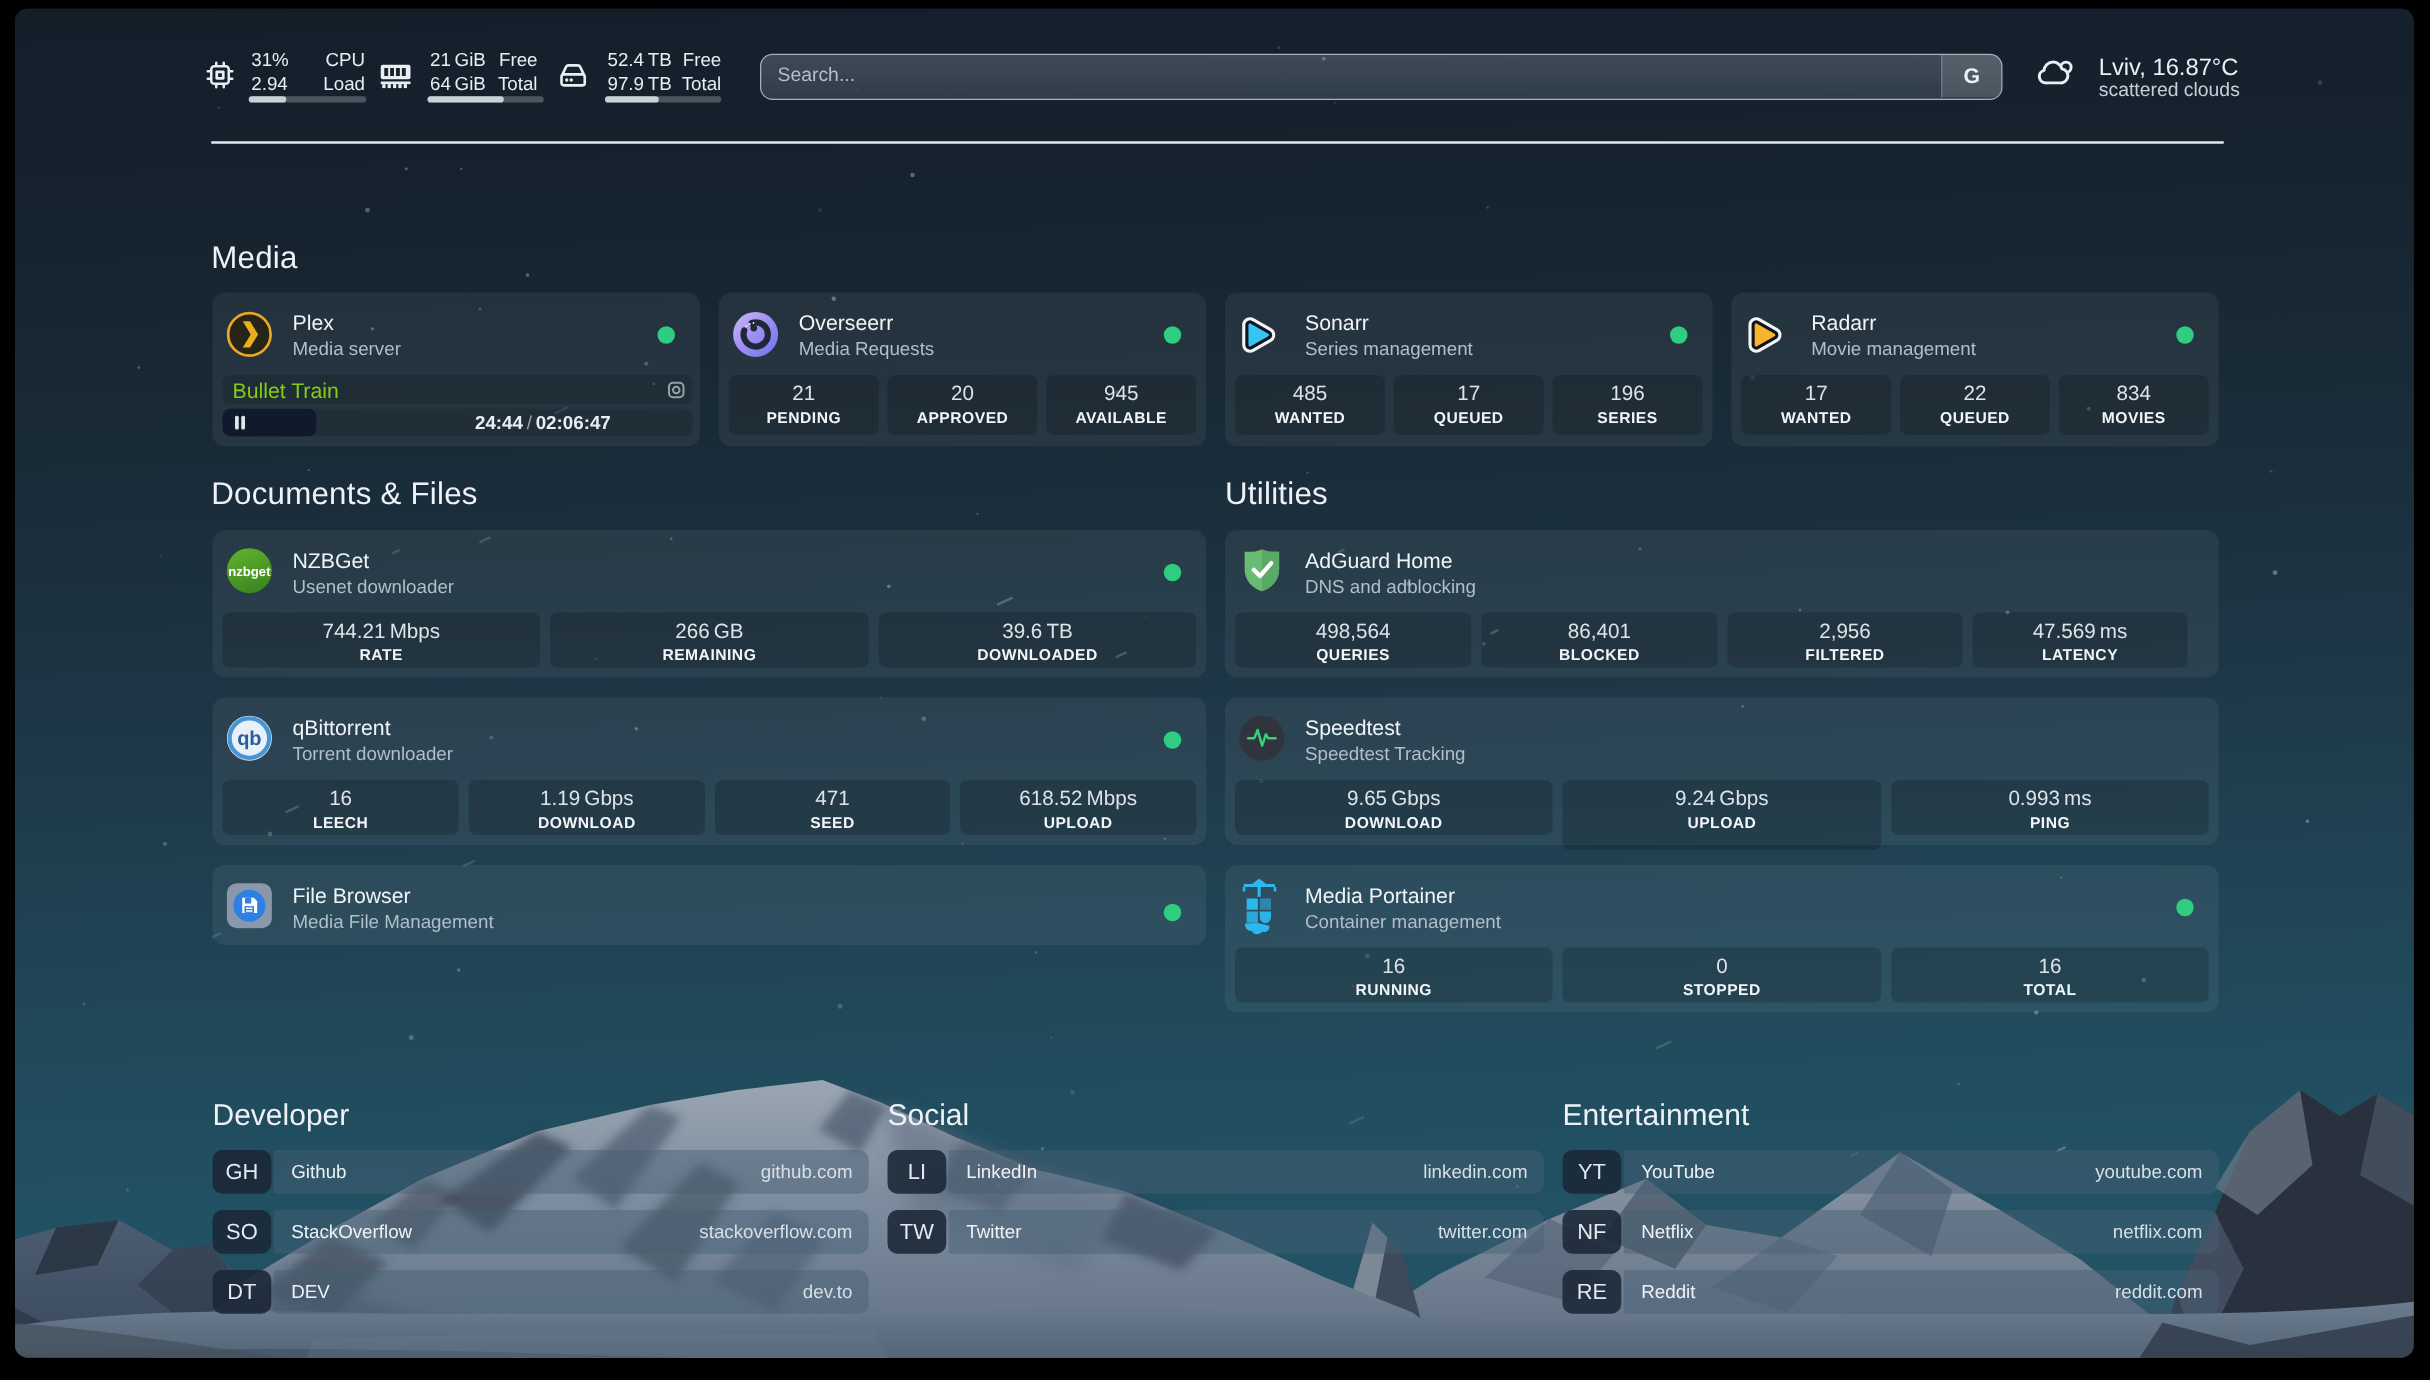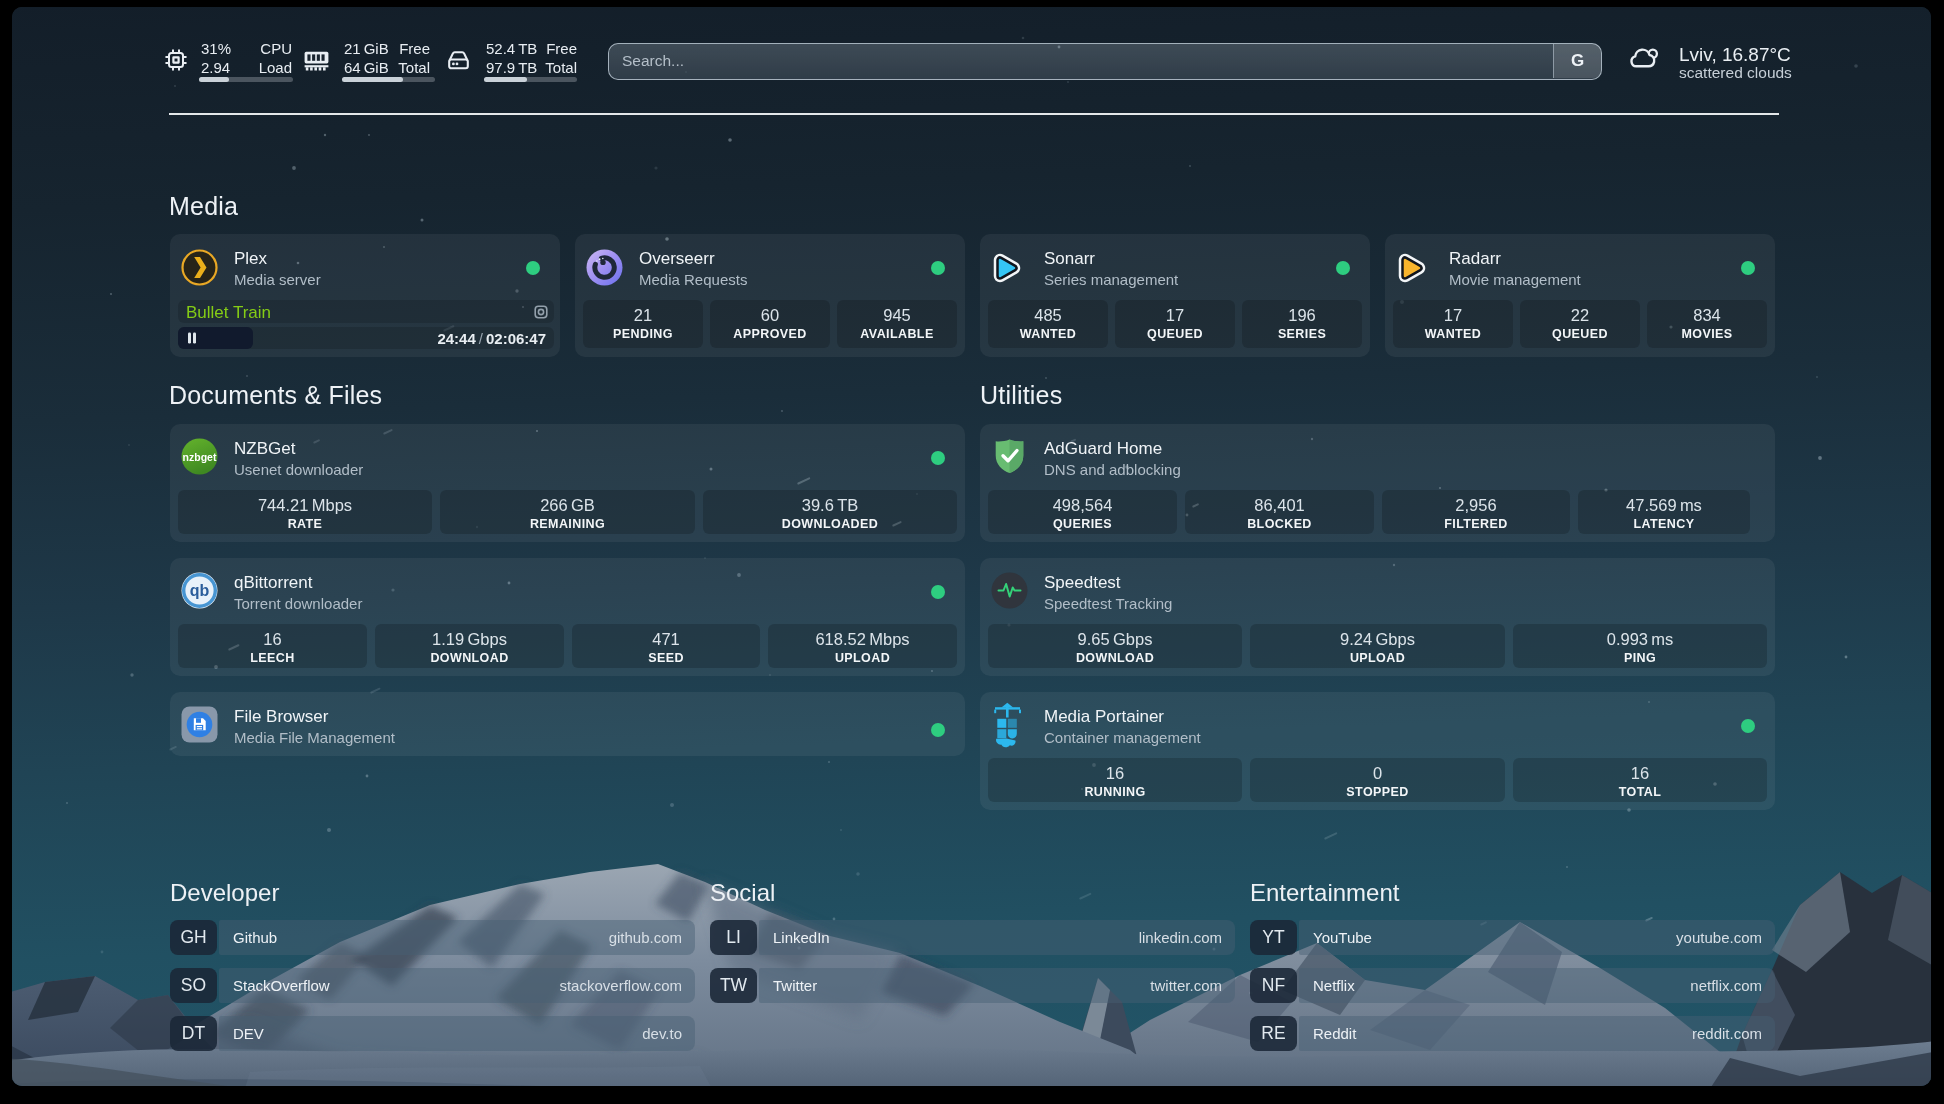--- a/index.html
+++ b/index.html
@@ -254,21 +254,21 @@
       <svg class="abs" style="left:533px;top:304px" width="16" height="16" viewBox="0 0 16 16" fill="none" stroke="#93a0ab" stroke-width="1.6">
 <rect x="2.2" y="2.2" width="11.6" height="11.6" rx="3.2"></rect>
         <circle cx="8" cy="8" r="2.6"></circle>
       </svg>
       <div class="abs" style="left:178px;top:327px;width:376px;height:21.5px;background:rgba(0,0,0,0.14);border-radius:6px"></div>
       <div class="abs" style="left:178px;top:327px;width:75px;height:21.5px;background:#111a2d;border-radius:6px"></div>
       <svg class="abs" style="left:186px;top:332px" width="12" height="12" viewBox="0 0 12 12" fill="#dfe6ec">
         <rect x="2" y="0.5" width="3" height="11" rx="1.2"></rect>
         <rect x="7" y="0.5" width="3" height="11" rx="1.2"></rect>
       </svg>
-      <div class="abs" style="left:380px;top:330px;width:166px;text-align:right;font-size:15px;font-weight:700;color:#e9eef2;white-space:nowrap">24:44 <span style="color:#9aa7b1;font-weight:400">/</span> 02:06:47</div>
+      <div class="abs" style="left:380px;top:330px;width:166px;text-align:left;font-size:15px;font-weight:700;color:#e9eef2;white-space:nowrap">24:44 <span style="color:#9aa7b1;font-weight:400">/</span> 02:06:47</div>
       <svg class="abs" style="left:586px;top:249px" width="37" height="37" viewBox="0 0 37 37">
 <defs>
           <linearGradient id="ovg586" x1="0" y1="0" x2="1" y2="1">
 <stop offset="0" stop-color="#cdb9f2"></stop>
             <stop offset="0.45" stop-color="#a292f2"></stop>
             <stop offset="1" stop-color="#6a70ee"></stop>
           </linearGradient>
         </defs>
 <circle cx="18.5" cy="18.5" r="18" fill="url(#ovg586)"></circle>
 <path d="M15.4 9.4 A 9.7 9.7 0 1 1 9.4 15.4" fill="none" stroke="#1f2839" stroke-width="5" stroke-linecap="round"></path>
@@ -278,21 +278,21 @@
         <circle cx="10.9" cy="11.9" r="0.7" fill="#eef3fb"></circle>
 </svg>
       <div class="ctitle" style="left:639px;top:249px">Overseerr</div>
       <div class="csub" style="left:639px;top:271px">Media Requests</div>
       <div class="dot" style="left:931px;top:261px"></div>
       <div class="sbox" style="left:583px;top:300px;width:120px;height:48px">
         <div class="num">21</div>
         <div class="lbl">PENDING</div>
       </div>
       <div class="sbox" style="left:710px;top:300px;width:120px;height:48px">
-        <div class="num">60</div>
+        <div class="num">20</div>
         <div class="lbl">APPROVED</div>
       </div>
       <div class="sbox" style="left:837px;top:300px;width:120px;height:48px">
         <div class="num">945</div>
         <div class="lbl">AVAILABLE</div>
       </div>
       <svg class="abs" style="left:990px;top:247px" width="37" height="42" viewBox="0 0 37 42">
 <polygon points="10,13 10,29 24,21" fill="none" stroke="#f2f5f7" stroke-width="12.5" stroke-linejoin="round"></polygon>
 <polygon points="10,13 10,29 24,21" fill="none" stroke="#10151d" stroke-width="7.5" stroke-linejoin="round"></polygon>
 <polygon points="10,13 10,29 24,21" fill="#35c5f4" stroke="#35c5f4" stroke-width="2.5" stroke-linejoin="round"></polygon>
@@ -411,21 +411,21 @@
       <svg class="abs" style="left:991px;top:572px" width="37" height="37" viewBox="0 0 37 37">
 <circle cx="18.5" cy="18.5" r="18" fill="#30353d"></circle>
 <path d="M7.5 18.5 h5 l2.6 -6.5 l3.6 12.5 l3 -9 l1.8 3 h6" fill="none" stroke="#34d279" stroke-width="2" stroke-linecap="round" stroke-linejoin="round"></path>
 </svg>
       <div class="ctitle" style="left:1044px;top:573px">Speedtest</div>
       <div class="csub" style="left:1044px;top:595px">Speedtest Tracking</div>
       <div class="sbox" style="left:988px;top:624px;width:254px;height:44px">
         <div class="num">9.65 Gbps</div>
         <div class="lbl">DOWNLOAD</div>
       </div>
-      <div class="sbox" style="left:1250px;top:624px;width:255px;height:44px">
+      <div class="sbox" style="left:1250px;top:624px;width:255px;height:56px">
         <div class="num">9.24 Gbps</div>
         <div class="lbl">UPLOAD</div>
       </div>
       <div class="sbox" style="left:1513px;top:624px;width:254px;height:44px">
         <div class="num">0.993 ms</div>
         <div class="lbl">PING</div>
       </div>
       <div class="card" style="left:170px;top:692px;width:795px;height:64px"></div>
       <svg class="abs" style="left:181px;top:706px" width="37" height="37" viewBox="0 0 37 37">
 <rect x="0.5" y="0.5" width="36" height="36" rx="8" fill="#9aa6b8" opacity="0.85"></rect>

